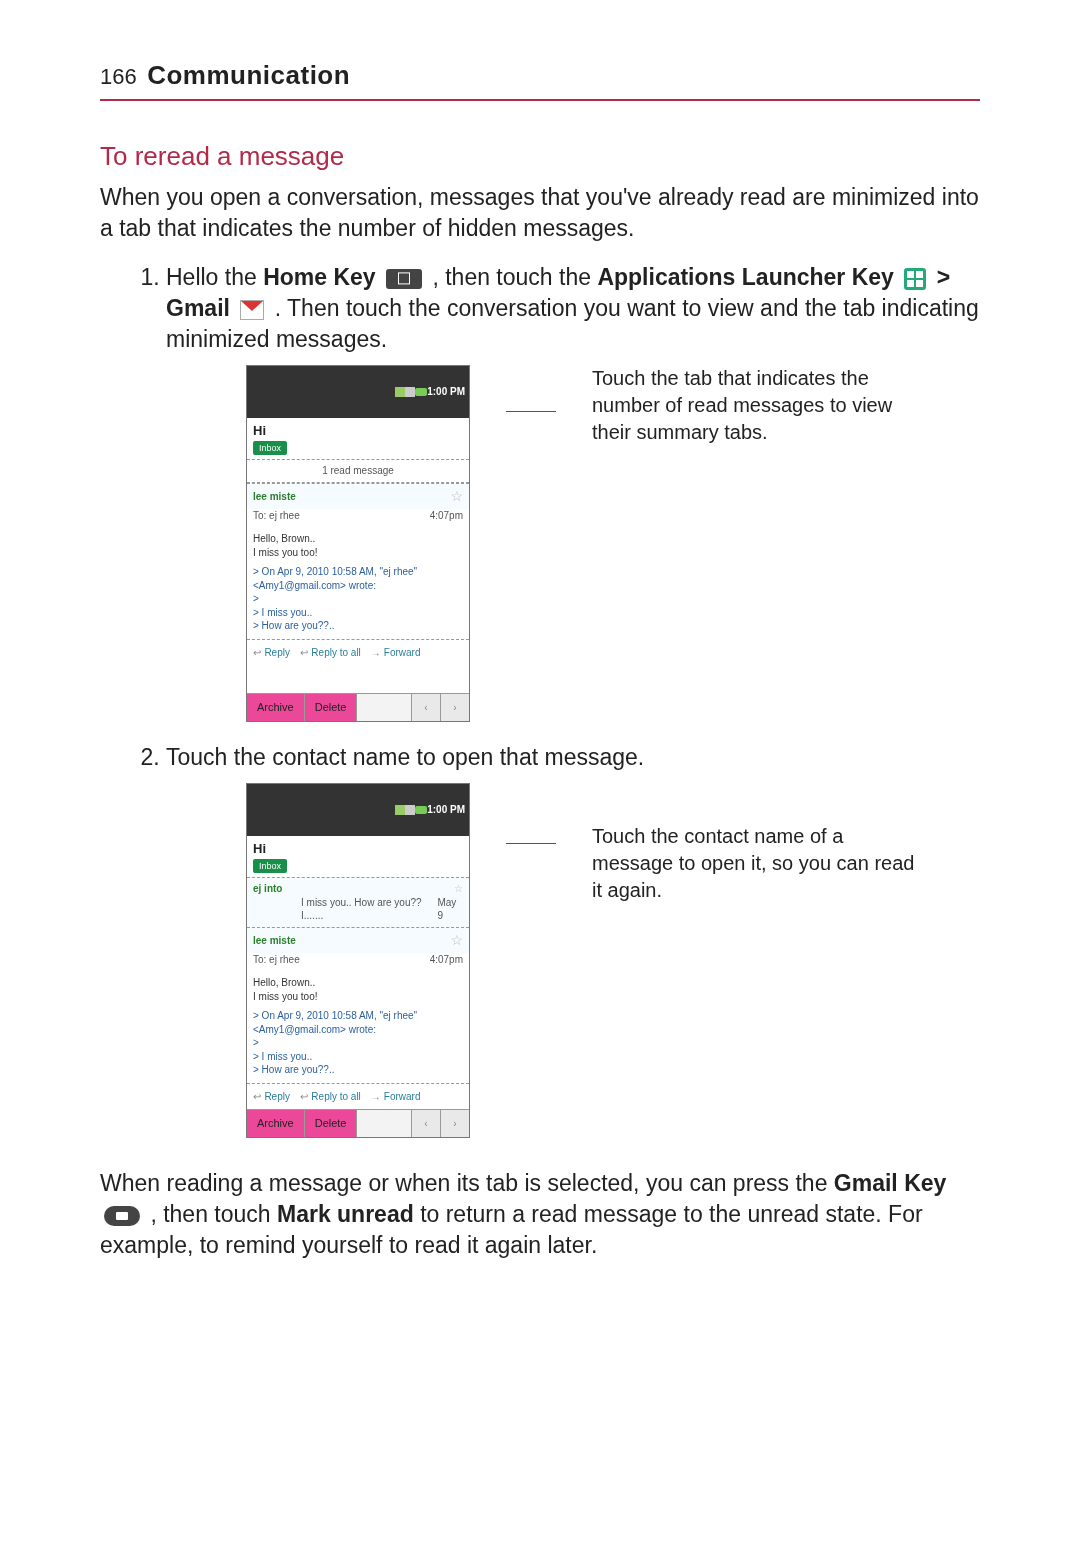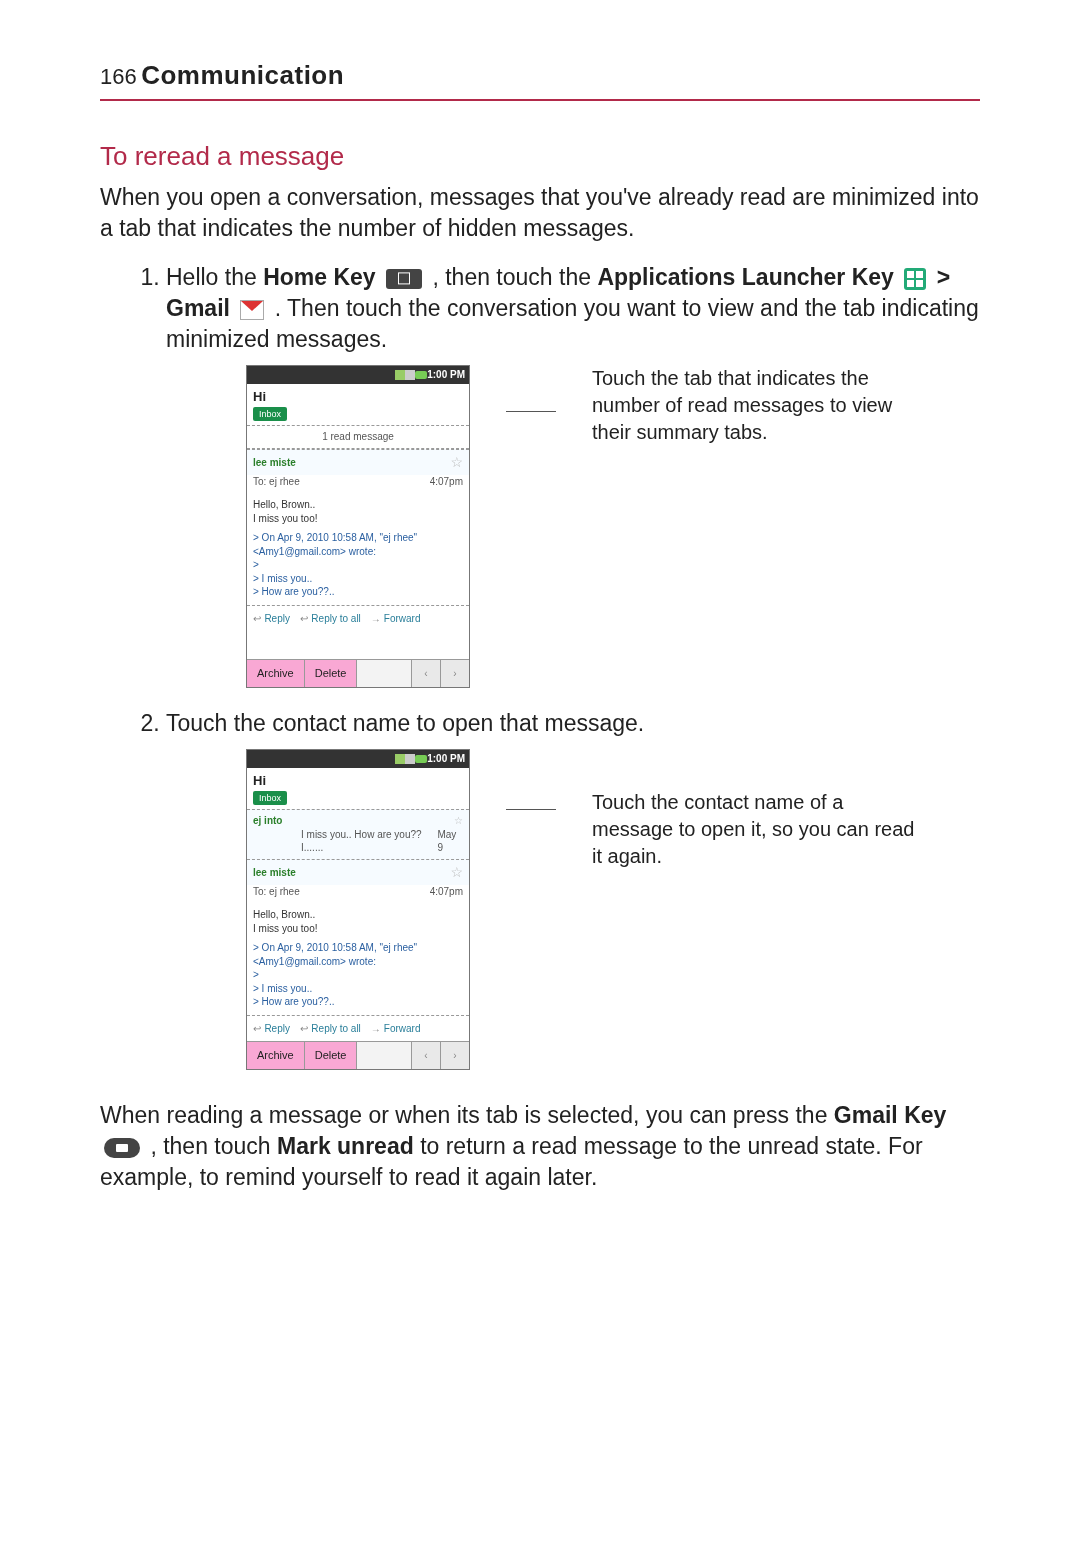--- a/index.html
+++ b/index.html
@@ -17,20 +17,21 @@
     position: relative;
   }
   .hdr {
     border-bottom: 2px solid #b22a4a;
     padding-bottom: 8px;
     margin-bottom: 40px;
   }
   .hdr .pn {
     font-size: 22px;
     color: #222;
+    margin-right: 6px;
   }
   .hdr .ch {
     font-size: 26px;
     font-weight: bold;
     letter-spacing: 0.5px;
   }
   .section-title {
     color: #b22a4a;
     font-size: 26px;
     margin: 10px 0 10px 0;
@@ -95,21 +96,21 @@
   .fig-row{ display:flex; gap:36px; align-items:flex-start; margin: 10px 0 20px 80px;}
   .phone {
     width: 222px;
     border: 1px solid #777;
     font-size: 10px;
     background:#fff;
     color:#222;
   }
   .statusbar{
     display:flex; justify-content:flex-end; align-items:center;
-    background:#333; color:#fff; font-size:10px; padding:2px 4px; 
+    background:#333; color:#fff; font-size:10px; padding:19px 4px; 
     font-weight:bold;
   }
   .sb-icon{width:10px;height:10px;background:#9c6;}
   .sb-icon2{width:10px;height:10px;background:#ccc;}
   .sb-icon3{width:12px;height:8px;background:#7c5;border-radius:2px;}
   .thread-title{ padding:4px 6px 2px 6px; font-weight:bold; font-size:13px;}
   .label-inbox{ margin:0 6px 4px 6px; display:inline-block; background:#1a8f4a; color:#fff; font-size:9px; padding:1px 6px; border-radius:2px;}
   .read-tab{
     border-top:1px dashed #999; border-bottom:1px dashed #999;
     text-align:center; padding:4px 0; font-size:10px; color:#555;
@@ -136,21 +137,21 @@
     border-top:1px dashed #999; padding:6px; display:flex; gap:10px;
     color:#2a7f9a; font-size:10px;
   }
   .reply-bar .it{ display:flex; align-items:center; gap:3px;}
   .reply-bar .arrow{ color:#888;}
   .bottom-bar{
     display:flex; gap:0; border-top:1px solid #999;
   }
   .bottom-bar .btn{
     flex:0 0 auto; padding:6px 10px; border-right:1px solid #999;
-    background:#f9a8d4; font-size:11px; text-align:center;
+    background:#ec4899; font-size:11px; text-align:center;
   }
   .bottom-bar .spacer{ flex:1; background:#f3f3f3;}
   .bottom-bar .nav{ width:28px; background:#e9e9e9; border-left:1px solid #999;
     display:flex; align-items:center; justify-content:center; color:#888;}
   .callout{
     font-size:20px; line-height:1.35; color:#222; max-width:330px;
   }
   .leader{
     align-self:flex-start; margin-top:46px;
     width:50px; border-top:1px solid #555; height:0;

